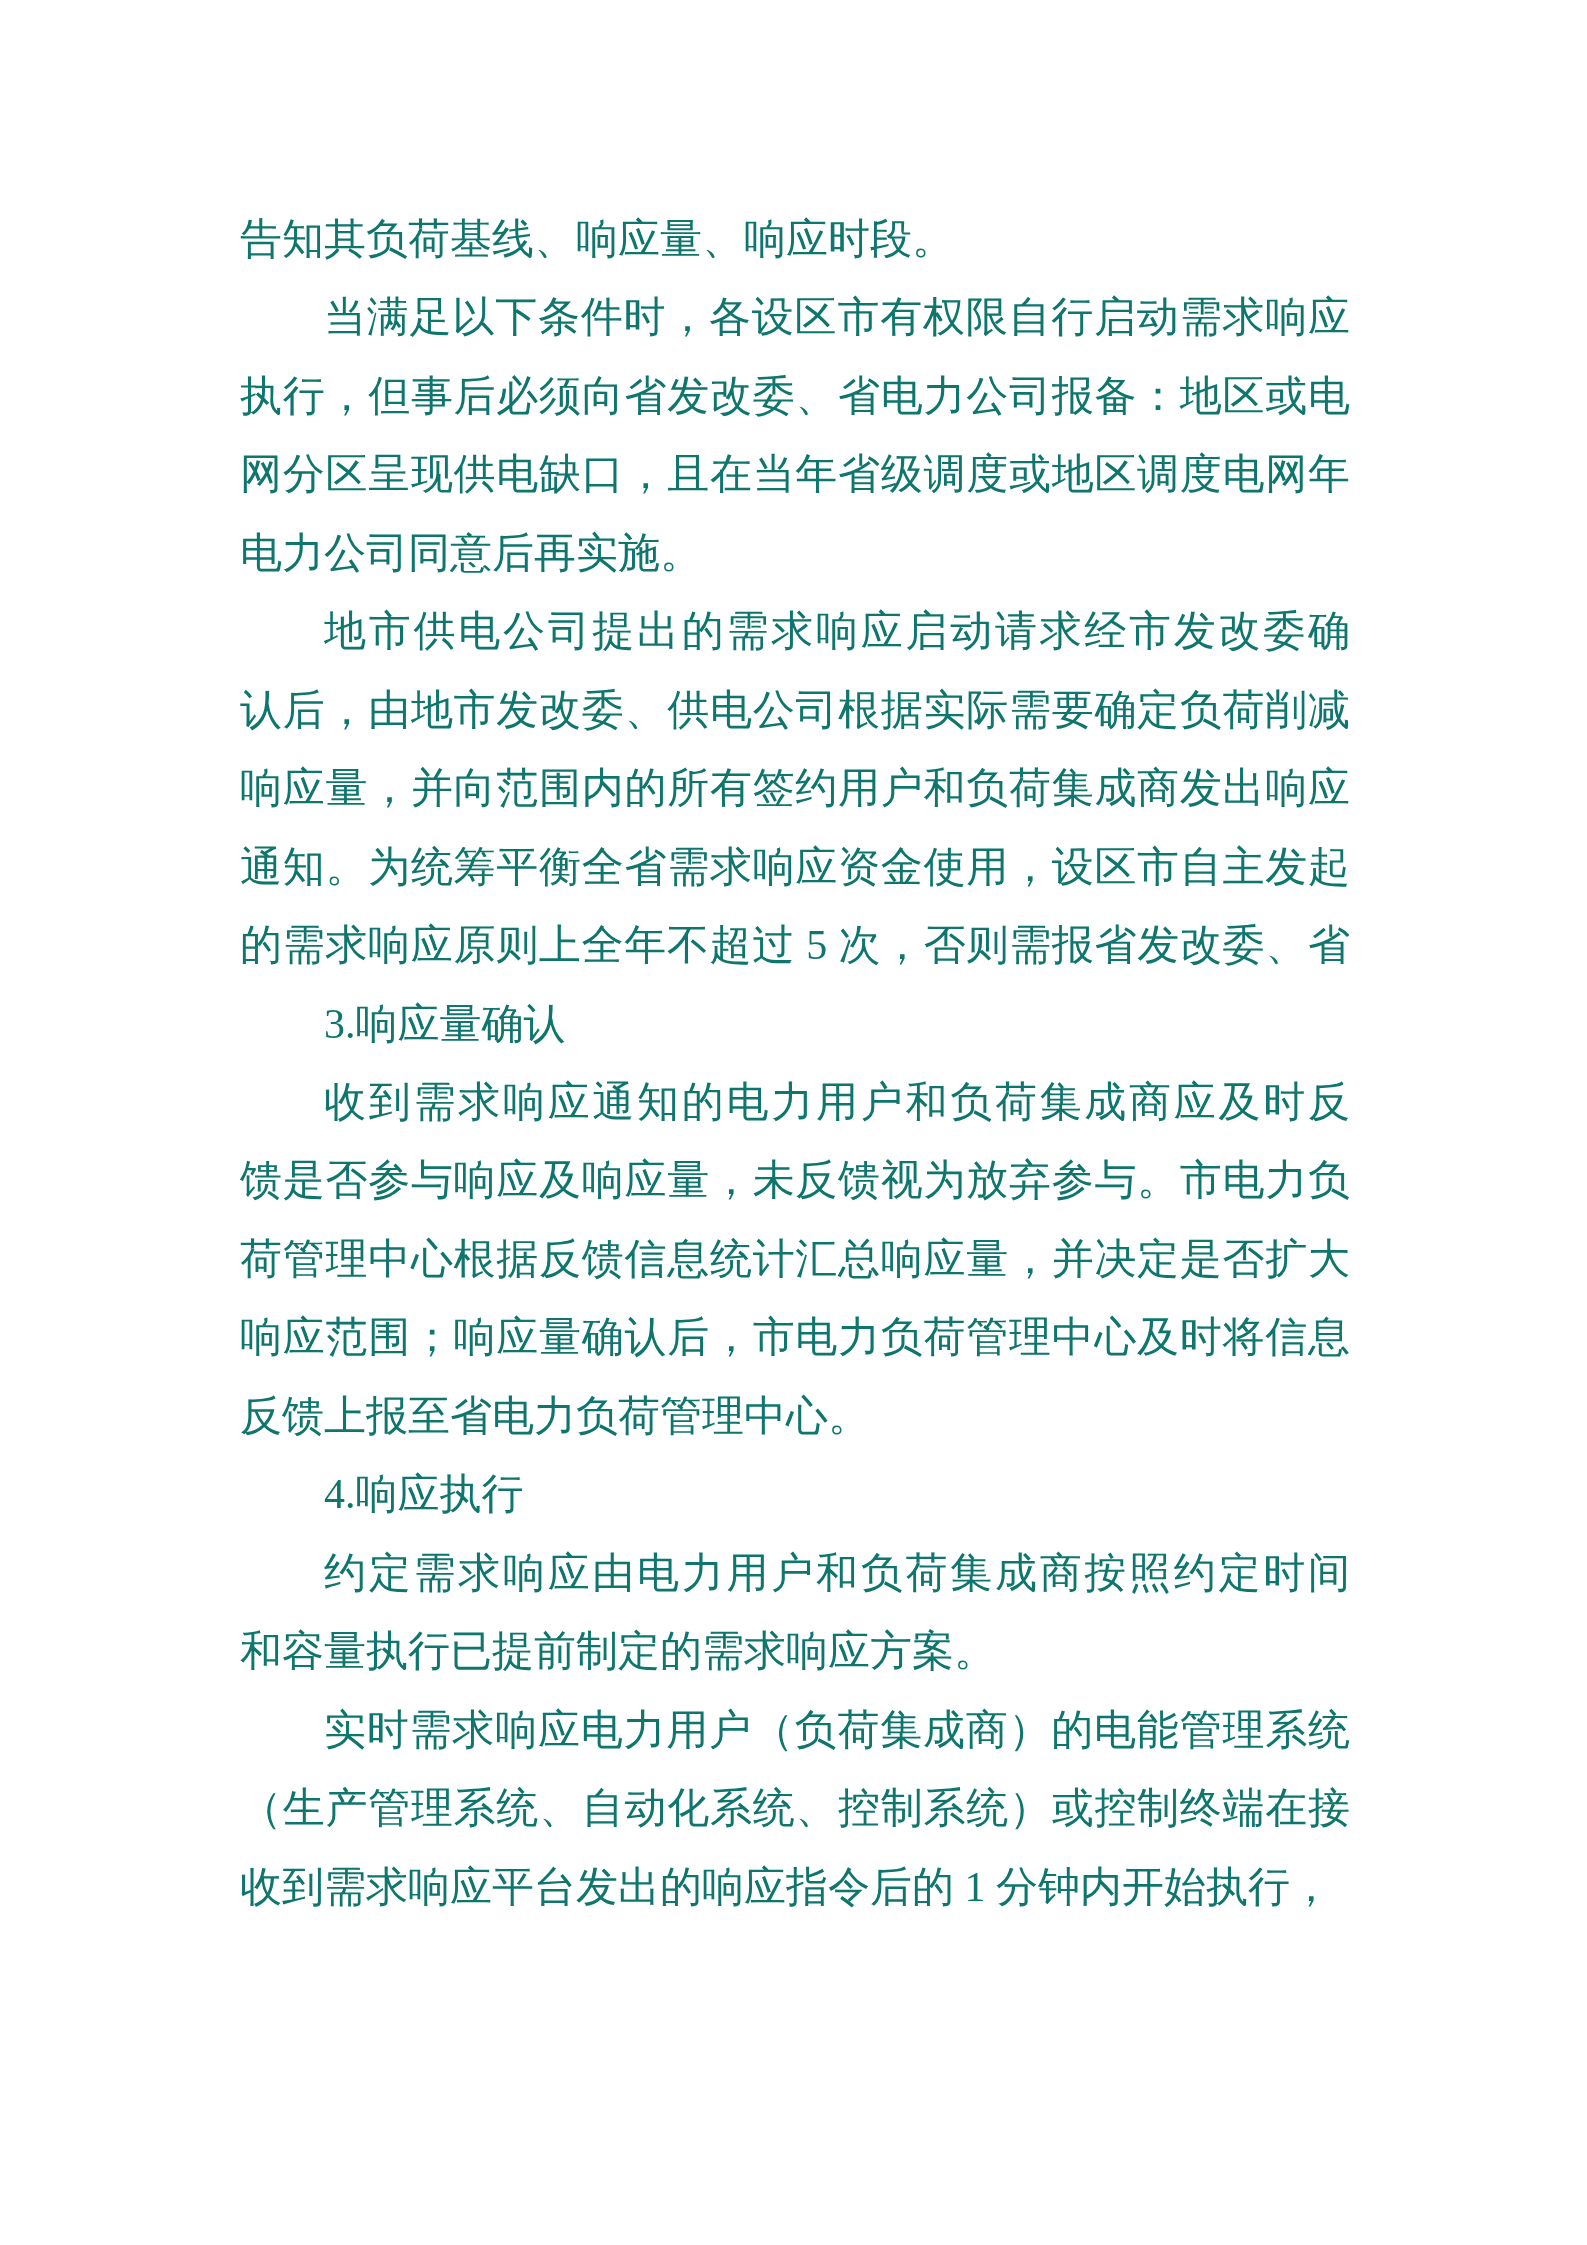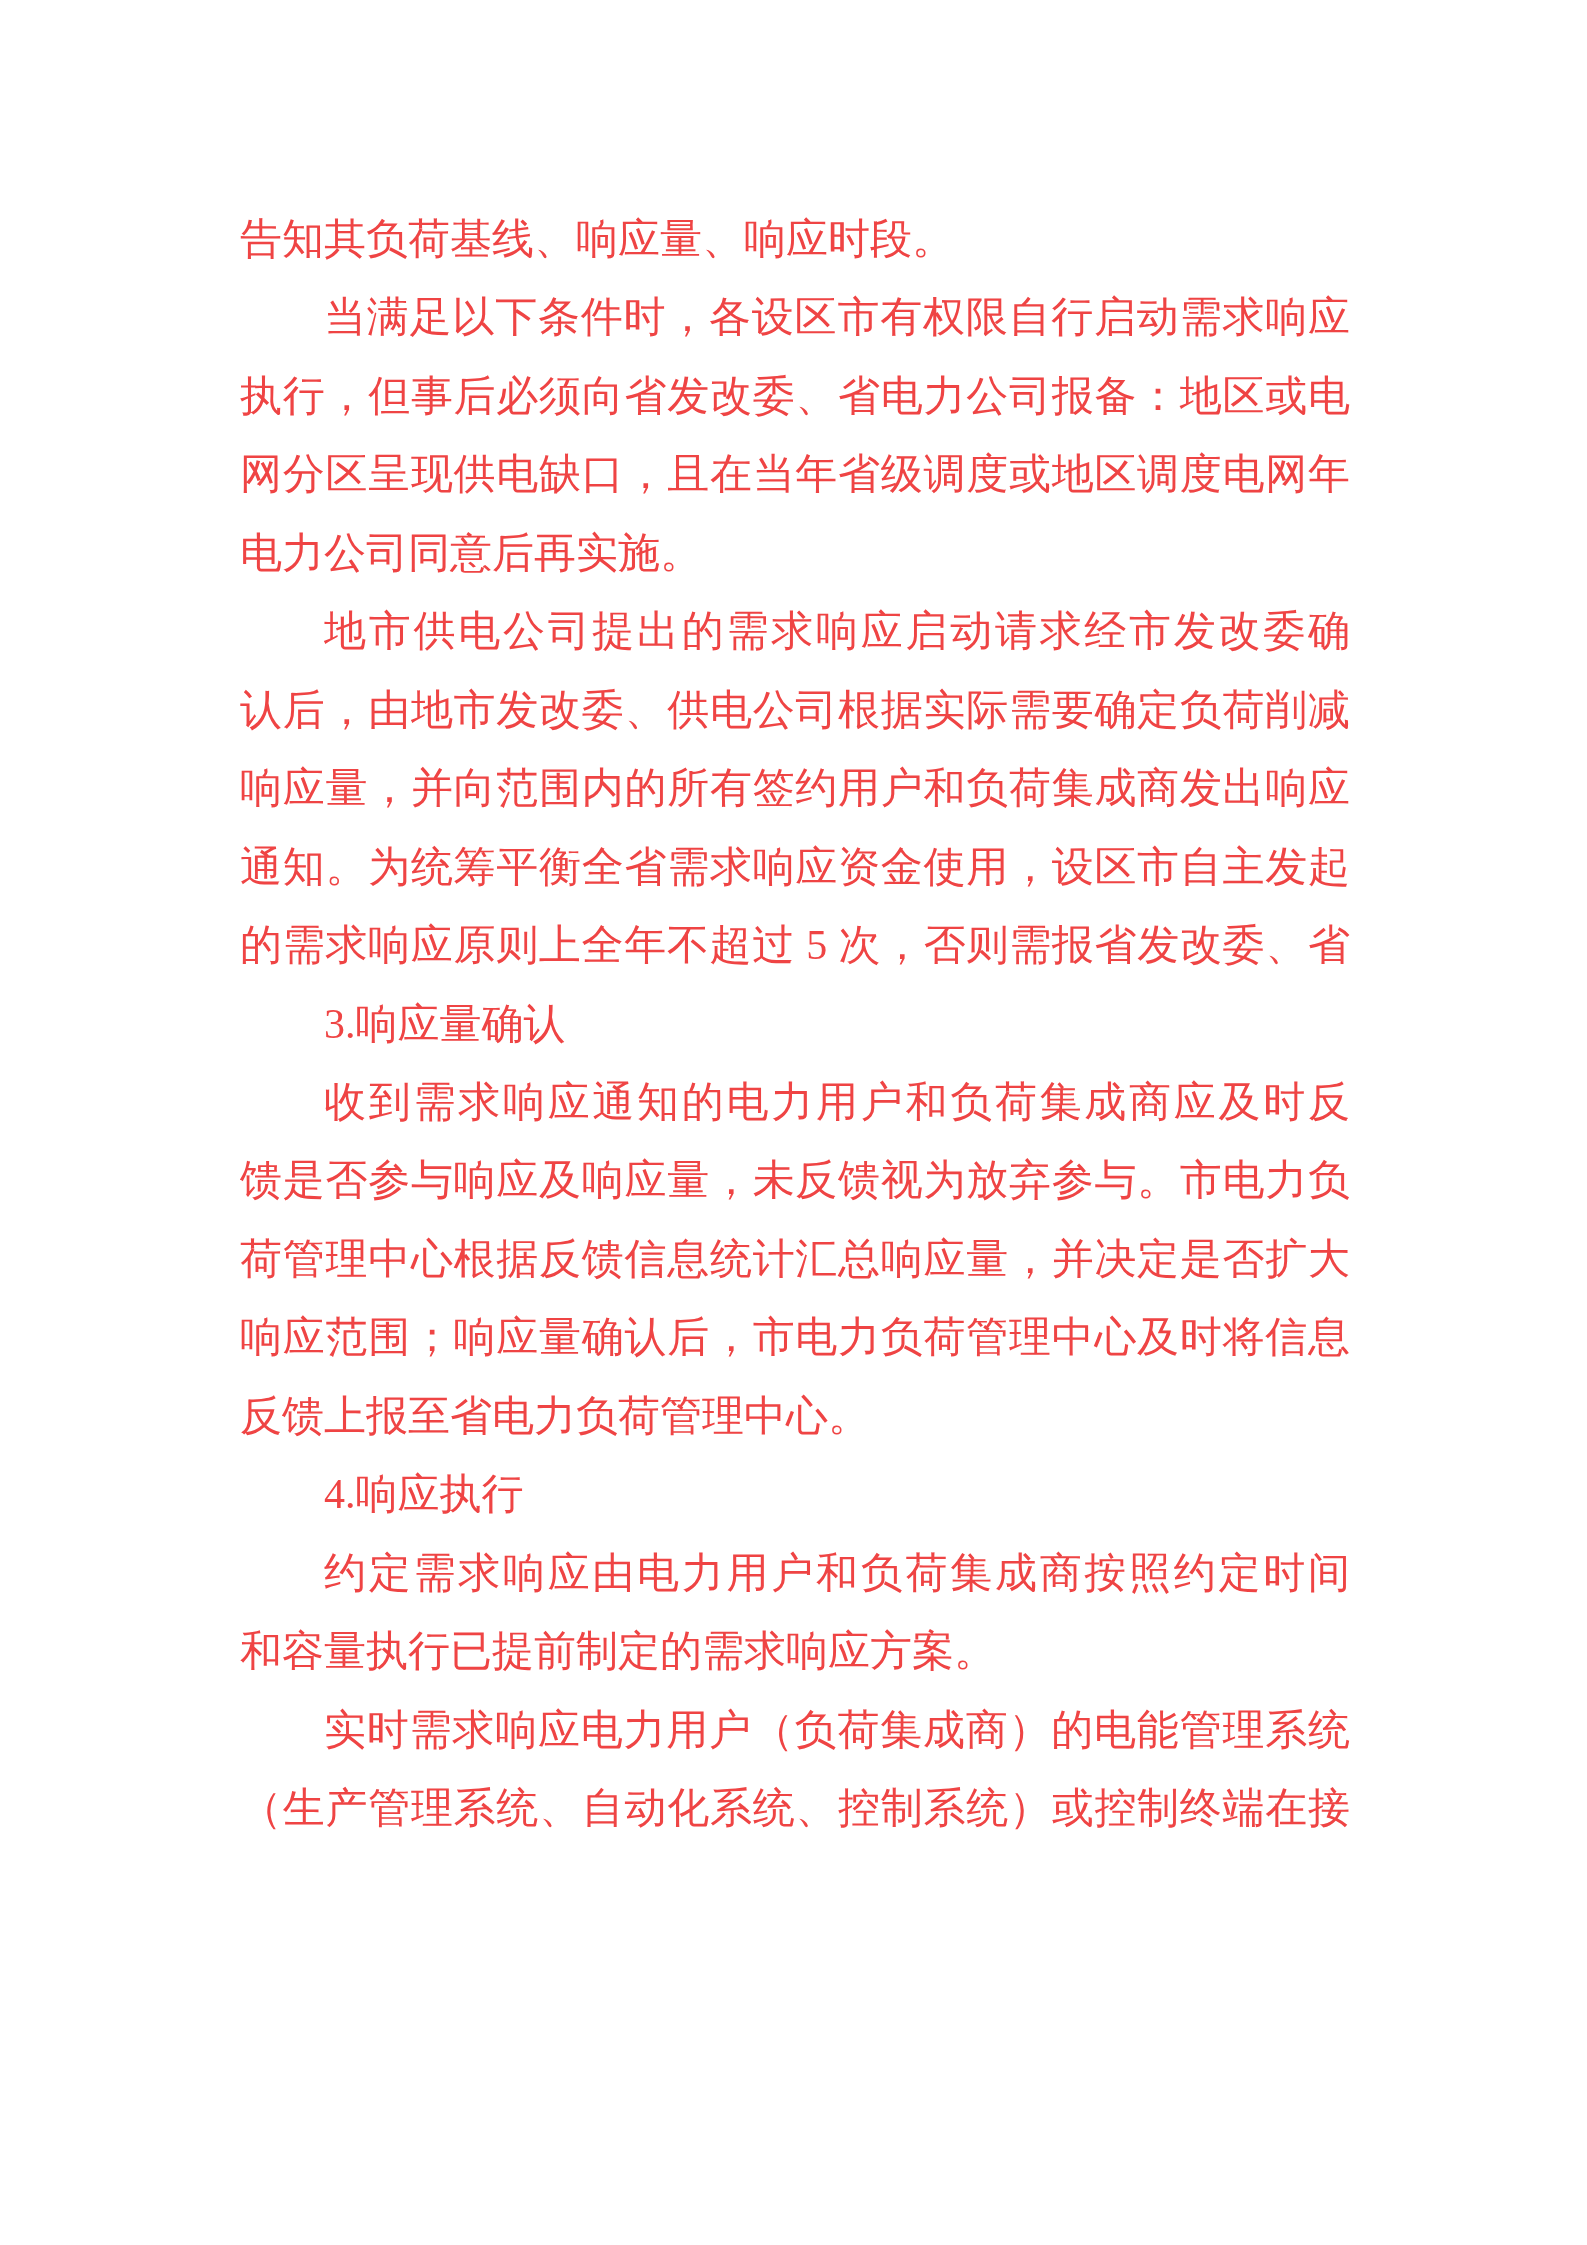--- a/index.html
+++ b/index.html
@@ -15,21 +15,21 @@
     overflow: hidden;
     font-family: "Liberation Serif", serif;
   }
   .text-block {
     position: absolute;
     left: 240px;
     top: 200px;
     width: 1110px;
     font-size: 42px;
     line-height: 78.45px;
-    color: #ef4444;
+    color: #0f766e;
     font-weight: 400;
     letter-spacing: 0;
   }
   .line {
     text-align: justify;
     text-align-last: justify;
     white-space: nowrap;
     text-justify: inter-character;
   }
   .line.last {
@@ -60,14 +60,15 @@
     <div class="line indent">收到需求响应通知的电力用户和负荷集成商应及时反</div>
     <div class="line">馈是否参与响应及响应量，未反馈视为放弃参与。市电力负</div>
     <div class="line">荷管理中心根据反馈信息统计汇总响应量，并决定是否扩大</div>
     <div class="line">响应范围；响应量确认后，市电力负荷管理中心及时将信息</div>
     <div class="line last">反馈上报至省电力负荷管理中心。</div>
     <div class="line indent last">4.响应执行</div>
     <div class="line indent">约定需求响应由电力用户和负荷集成商按照约定时间</div>
     <div class="line last">和容量执行已提前制定的需求响应方案。</div>
     <div class="line indent">实时需求响应电力用户（负荷集成商）的电能管理系统</div>
     <div class="line">（生产管理系统、自动化系统、控制系统）或控制终端在接</div>
+    <div class="line last">收到需求响应平台发出的响应指令后的 1 分钟内开始执行，</div>
   </div>
 </div>
 
 </body></html>

